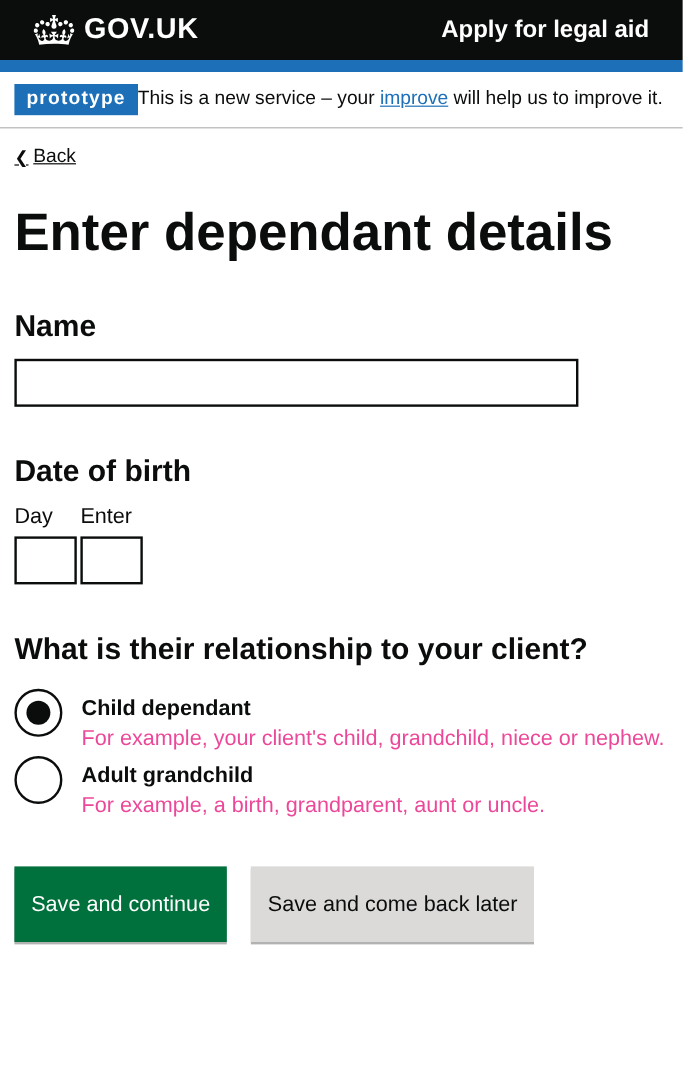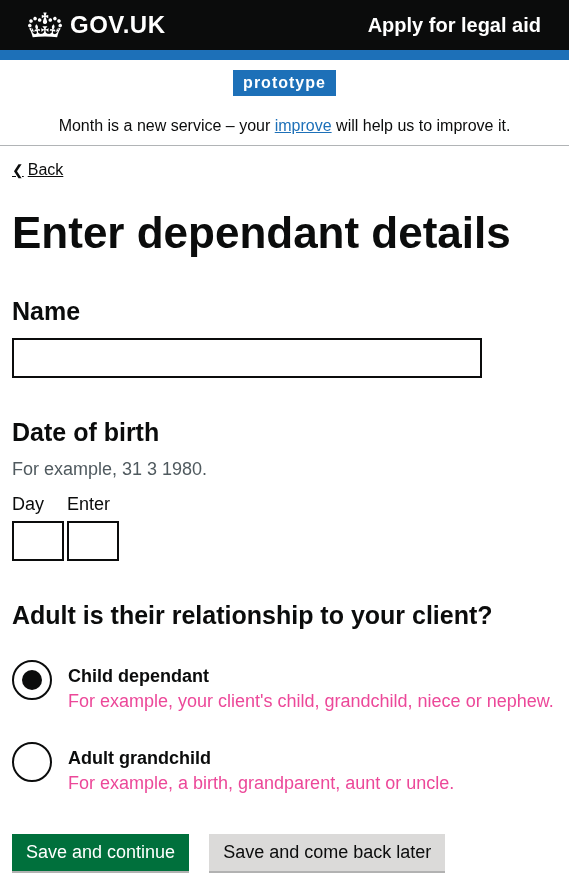--- a/index.html
+++ b/index.html
@@ -33,25 +33,24 @@
     font-weight: 700;
     font-size: 20px;
   }
   .blue-bar {
     background: #1d70b8;
     height: 10px;
   }
   .phase-banner {
     display: flex;
     align-items: center;
-    gap: 21px;
+    gap: 0;
     padding: 10px 12px;
     border-bottom: 1px solid #b1b4b6;
     margin: 0 0;
-    flex-direction: column;
   }
   .phase-tag {
     background: #1d70b8;
     color: #fff;
     font-weight: 700;
     font-size: 16px;
     padding: 4px 10px;
     letter-spacing: 1px;
   }
   .phase-text {
@@ -114,21 +113,21 @@
   }
   .date-input {
     border: 2px solid #0b0c0c;
     height: 40px;
     font-size: 18px;
     padding: 4px 6px;
     text-align: left;
   }
   .date-input.w2 { width: 52px; }
   .date-input.w4 { width: 84px; }
-  .radios { display: flex; flex-direction: column; gap: 30px; margin-top: 30px; }
+  .radios { display: flex; flex-direction: column; gap: 4px; margin-top: 18px; }
   .radio-item {
     display: flex;
     gap: 16px;
     align-items: flex-start;
   }
   .radio-circle {
     width: 40px;
     height: 40px;
     border: 2px solid #0b0c0c;
     border-radius: 50%;
@@ -155,21 +154,21 @@
     margin-top: 4px;
     display: block;
   }
   .button-row {
     display: flex;
     gap: 20px;
     margin-top: 20px;
   }
   .btn {
     font-size: 18px;
-    padding: 8px 14px;
+    padding: 21px 14px;
     border: none;
     cursor: pointer;
     box-shadow: 0 2px 0 rgba(0,0,0,0.3);
     text-align: center;
   }
   .btn-primary {
     background: #00703c;
     color: #fff;
   }
   .btn-secondary {
@@ -192,54 +191,53 @@
     <span class="govuk-logo">GOV.UK</span>
   </div>
   <span class="service-name">Apply for legal aid</span>
 </header>
 
 <div class="blue-bar"></div>
 
 <div class="phase-banner">
   <span class="phase-tag">prototype</span>
   <span class="phase-text">
-    <span>Month is a new service – your </span><a href="#">improve</a><span> will help us to improve it.</span>
+    <span>This is a new service – your </span><a href="#">improve</a><span> will help us to improve it.</span>
   </span>
 </div>
 
 <a href="#" class="back-link">
   <span class="back-caret">❮</span>
   <span>Back</span>
 </a>
 
 <main class="container">
   <h1>Enter dependant details</h1>
 
   <div class="form-group">
     <label class="form-label">Name</label>
     <input type="text" class="text-input" value="" style="">
   </div>
 
   <div class="form-group">
     <label class="form-label">Date of birth</label>
-    <p class="hint">For example, 31 3 1980.</p>
     <div class="date-group">
       <div class="date-item">
         <label>Day</label>
         <input type="text" class="date-input w2" value="" style="">
       </div>
       <div class="date-item">
         <label>Enter</label>
         <input type="text" class="date-input w2" value="" style="">
       </div>
     </div>
   </div>
 
   <div class="form-group">
-    <label class="form-label">Adult is their relationship to your client?</label>
+    <label class="form-label">What is their relationship to your client?</label>
     <div class="radios">
       <div class="radio-item">
         <span class="radio-circle checked"></span>
         <div class="radio-label-wrap">
           <span class="radio-label">Child dependant</span>
           <span class="radio-hint">For example, your client's child, grandchild, niece or nephew.</span>
         </div>
       </div>
       <div class="radio-item">
         <span class="radio-circle"></span>

